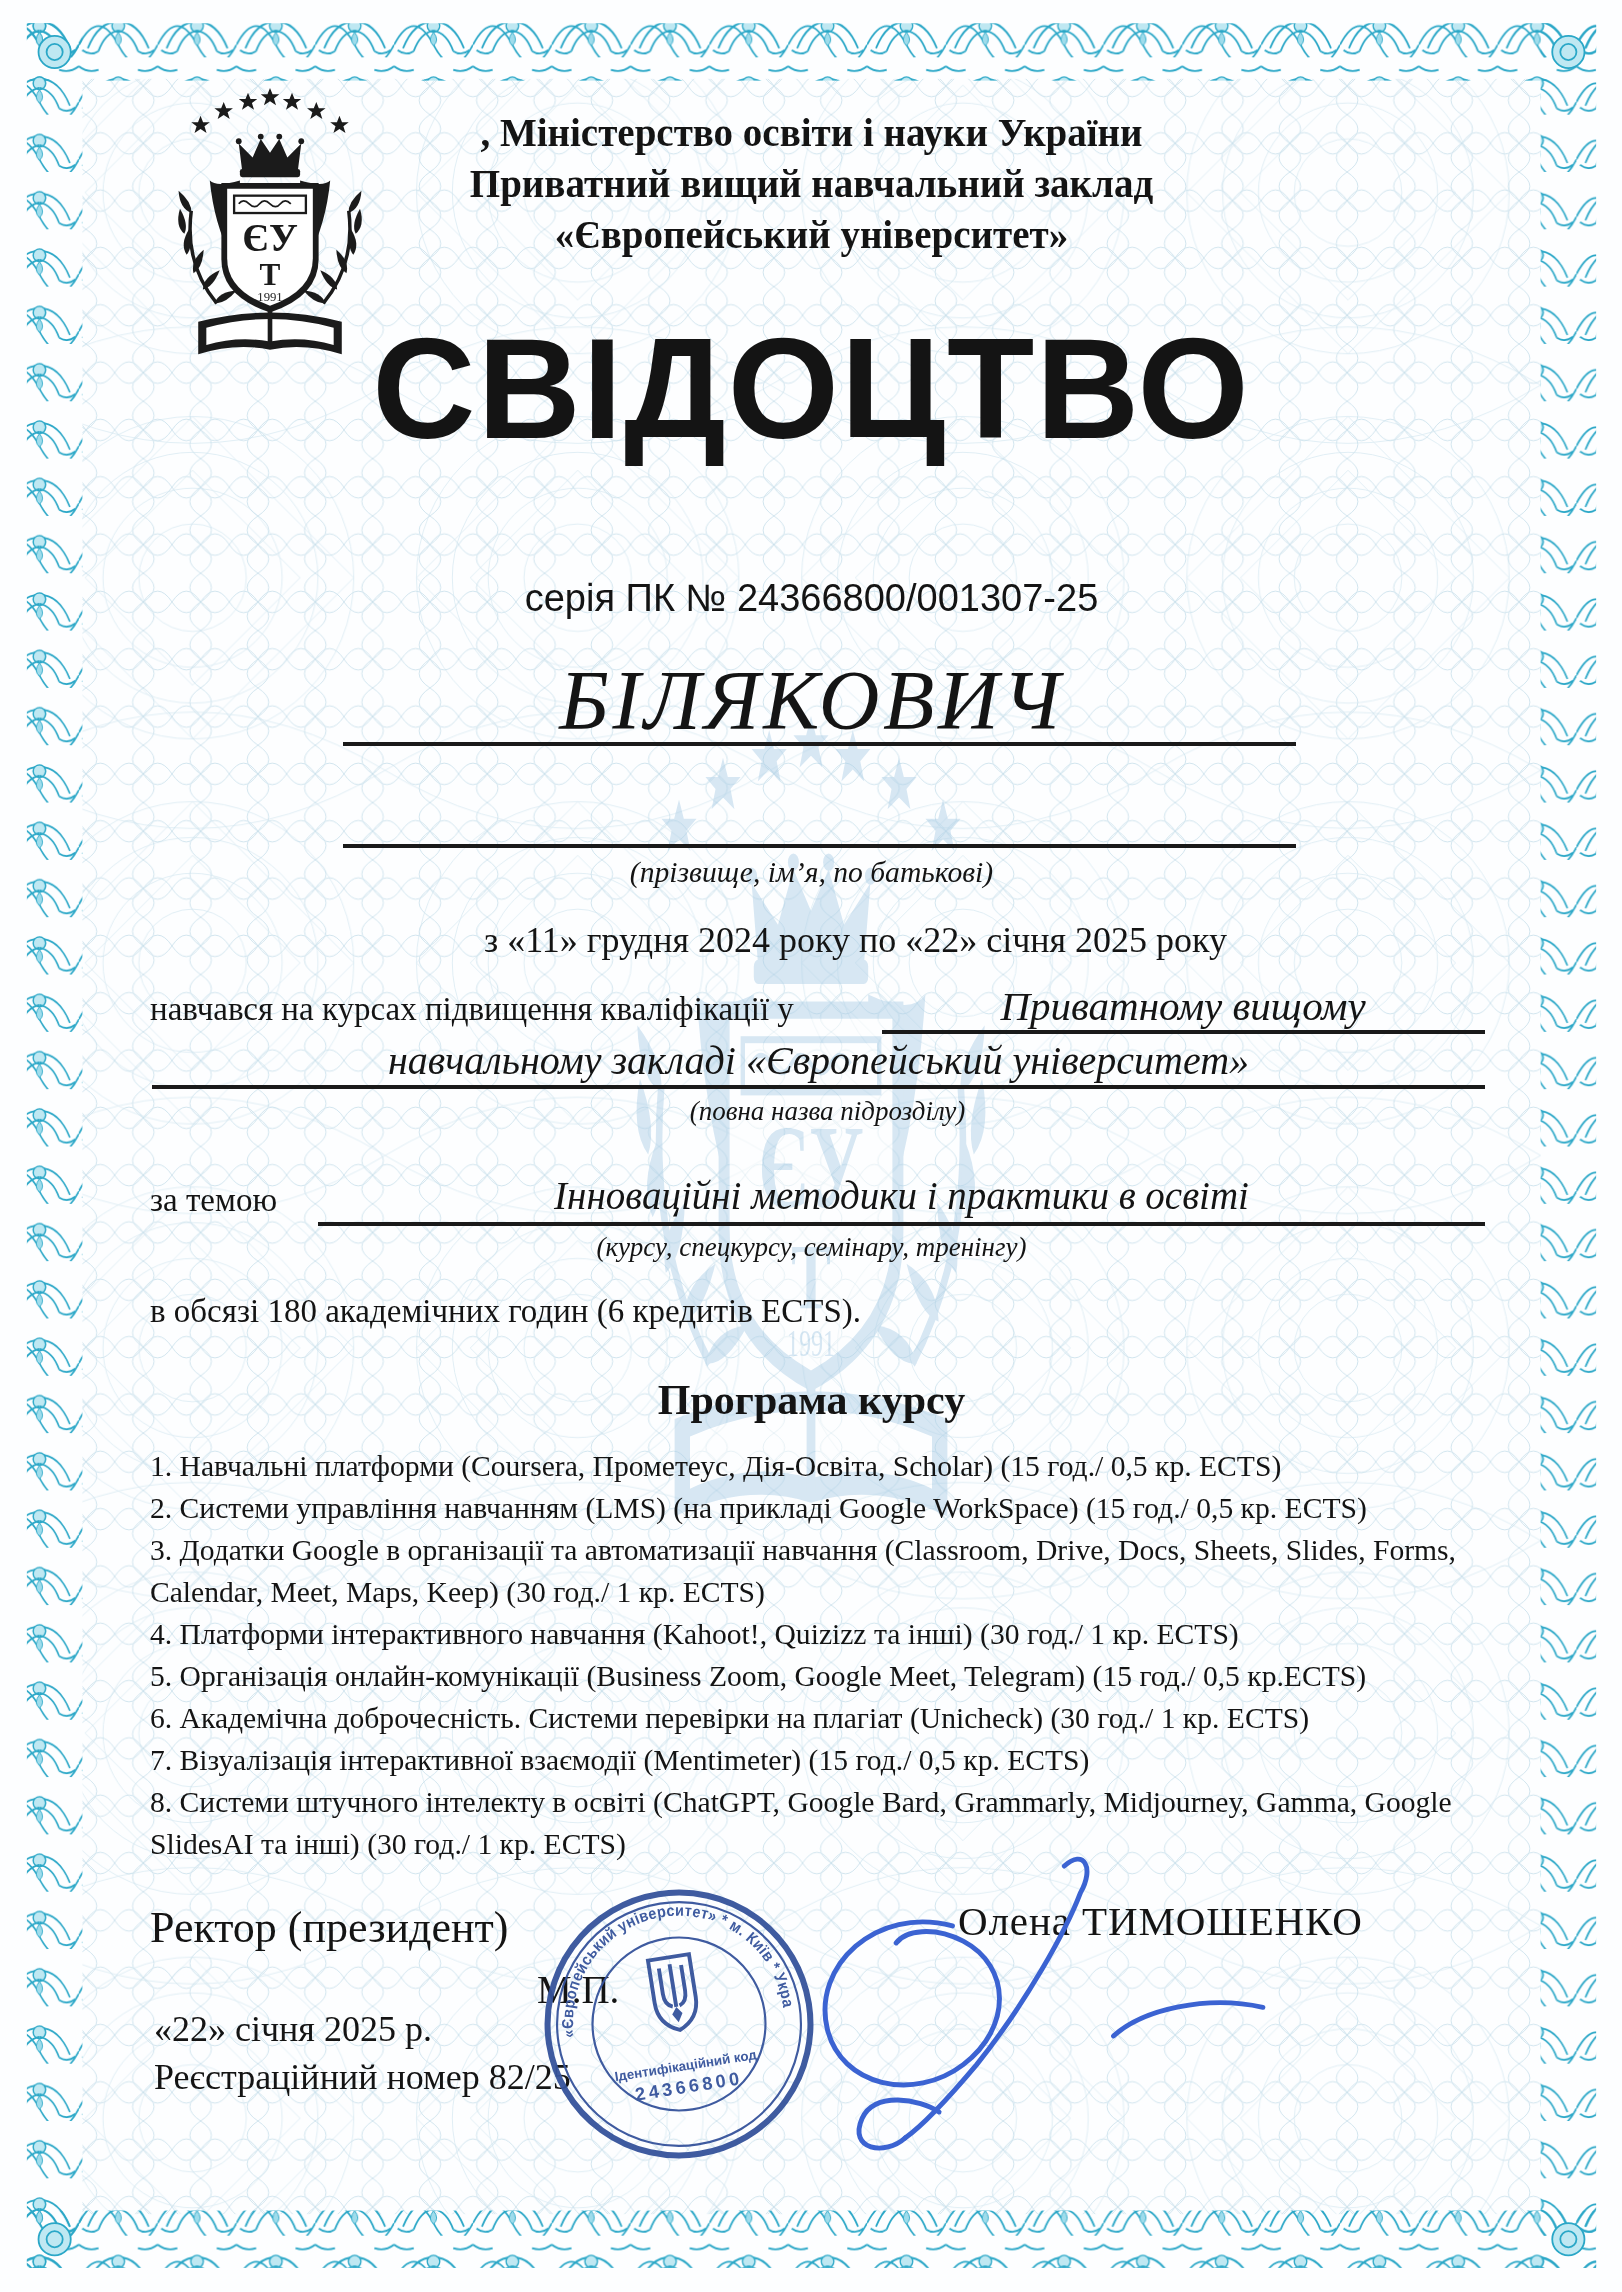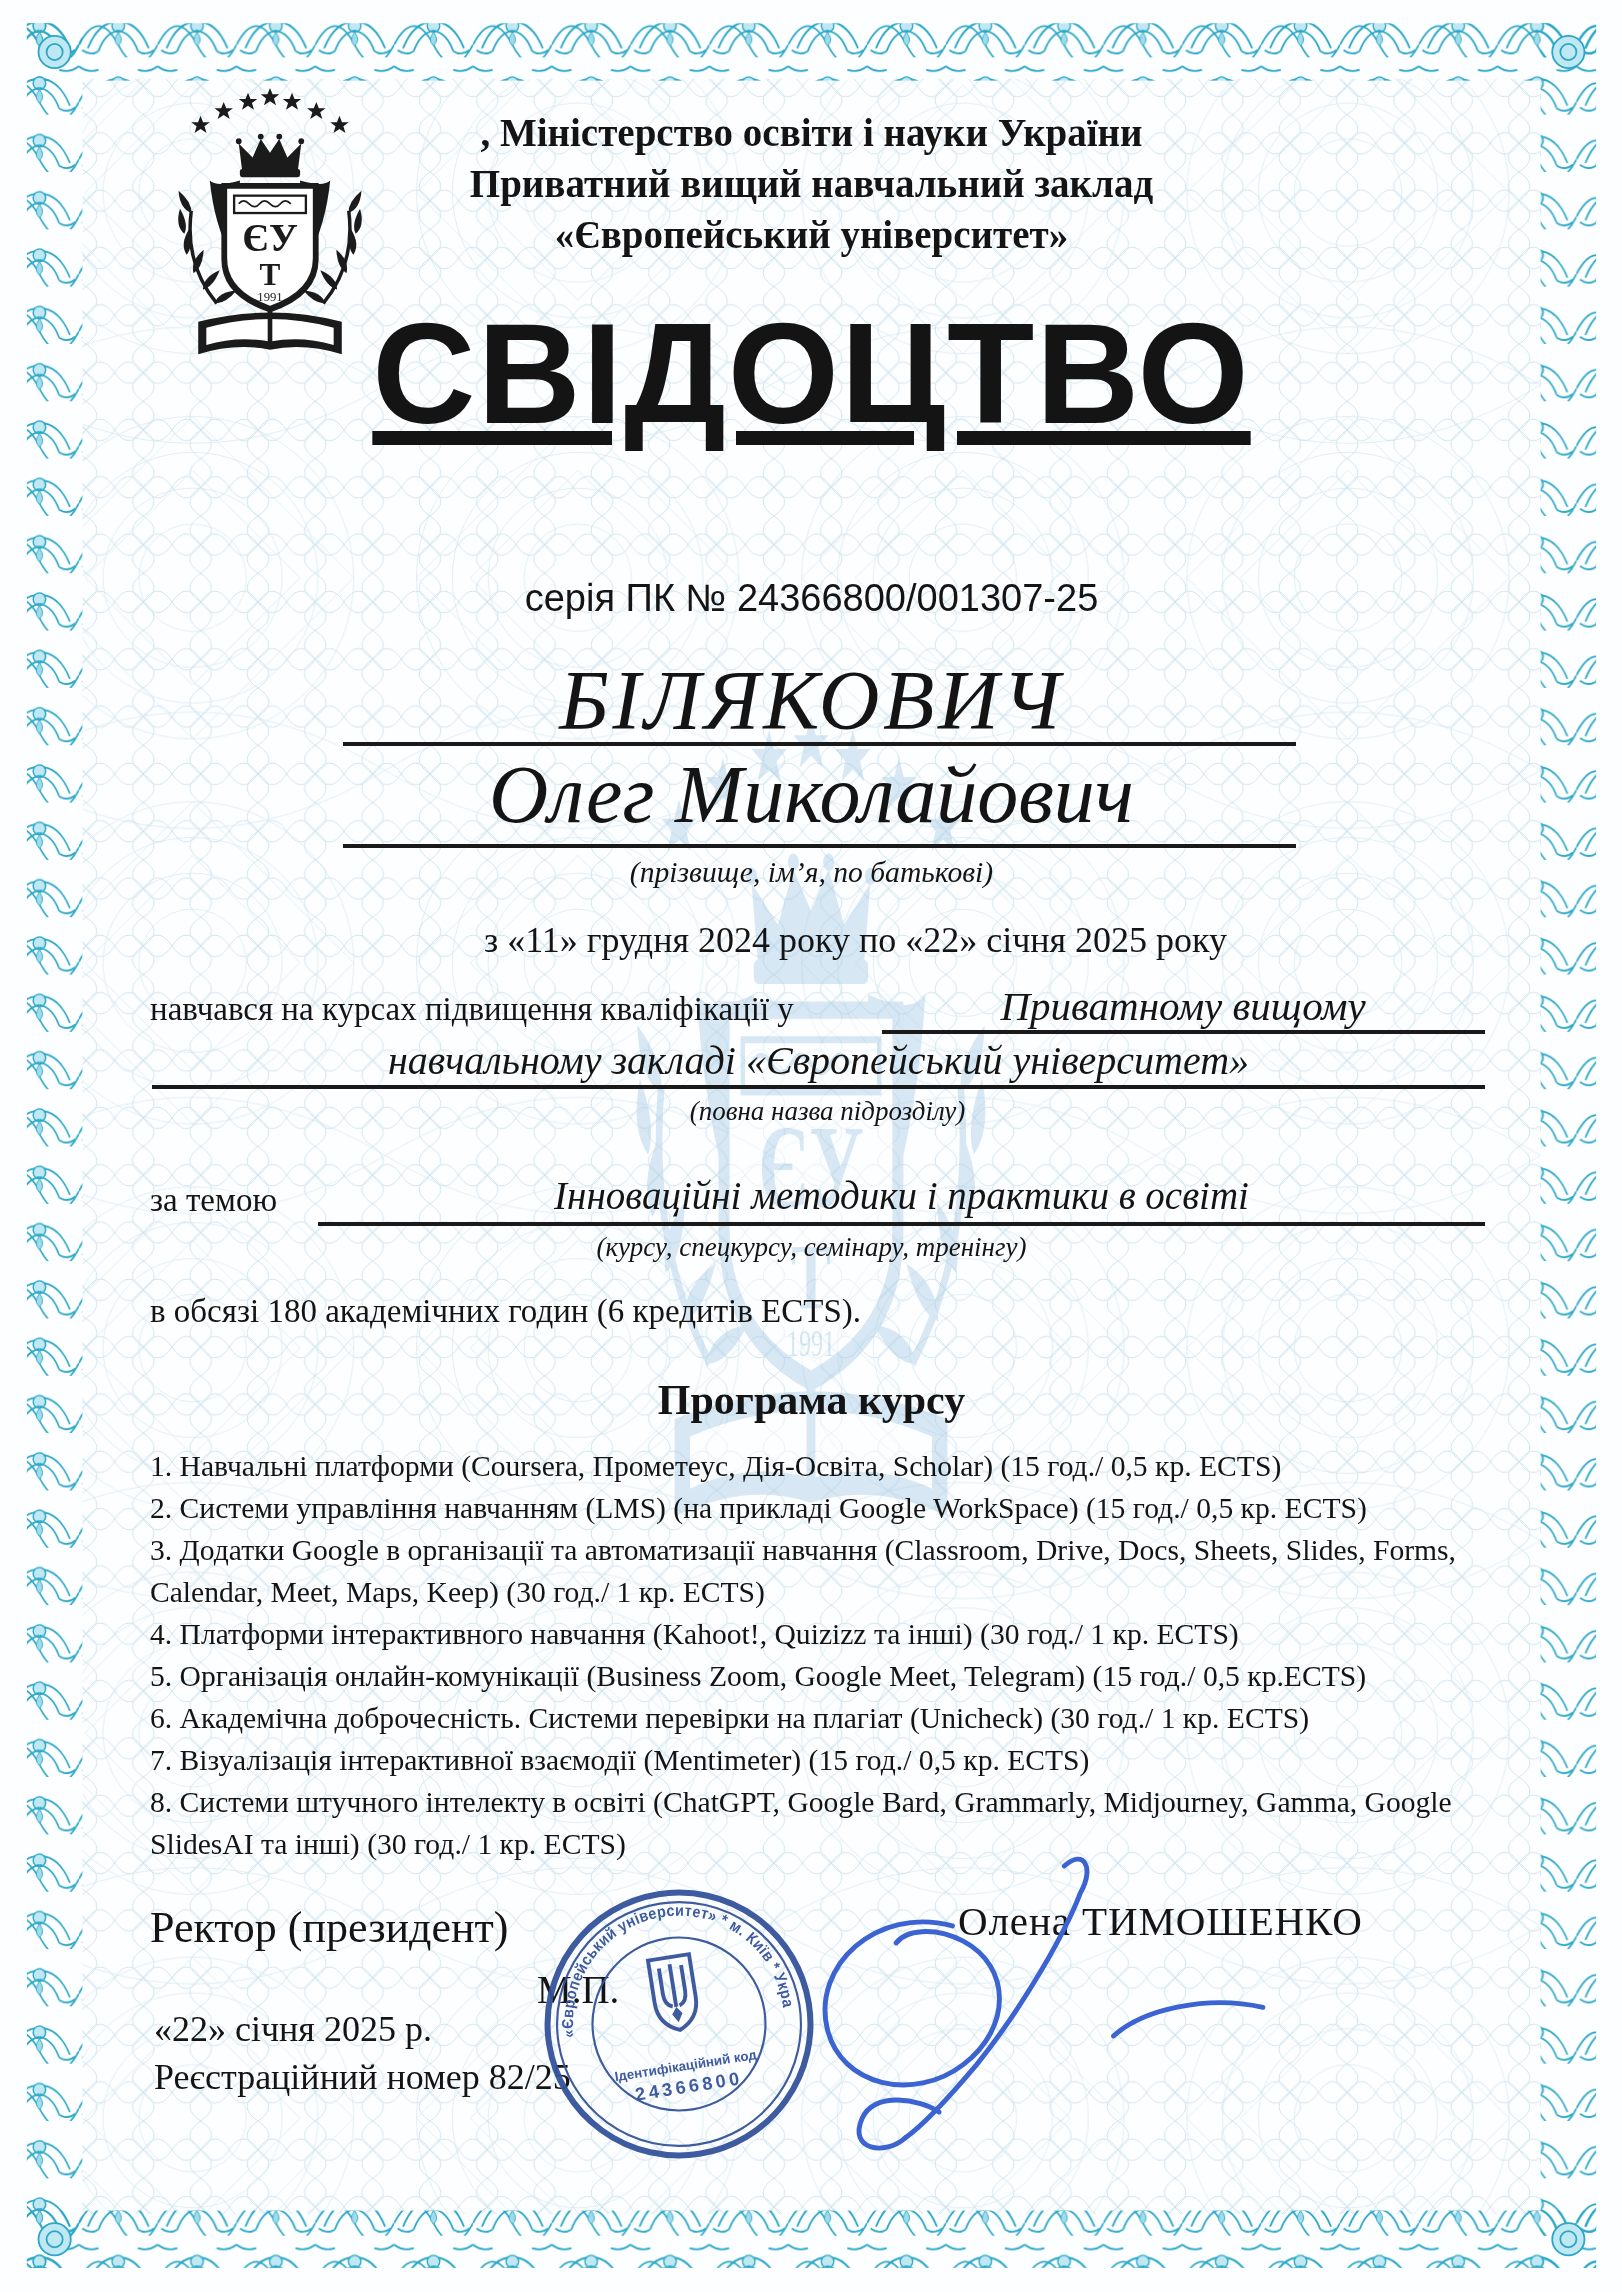--- a/index.html
+++ b/index.html
@@ -8,21 +8,21 @@
   .abs{position:absolute;}
   .center{position:absolute;left:0;width:1623px;text-align:center;}
   .serif{font-family:"Liberation Serif","DejaVu Serif",serif;}
   .sans{font-family:"Liberation Sans","DejaVu Sans",sans-serif;}
   .it{font-style:italic;}
   .b{font-weight:bold;}
   .uline{position:absolute;height:3.6px;background:#1a1a1a;}
   .bgsvg{position:absolute;left:0;top:0;}
   .header-block{position:absolute;left:0;top:107px;width:1623px;text-align:center;
                 font-weight:bold;font-size:39px;line-height:51px;}
-  .title{top:299px;font-size:143px;font-weight:bold;letter-spacing:1.8px;line-height:1.05;text-decoration:underline;}
+  .title{top:314px;font-size:143px;font-weight:bold;letter-spacing:1.8px;line-height:1.05;}
   .subtitle{top:485px;font-size:56px;font-weight:bold;}
   .series{top:577px;font-size:38px;}
   .surname{top:659px;font-size:84px;letter-spacing:3.6px;line-height:1;}
   .given{top:754px;font-size:82px;line-height:1;}
   .cap1{top:856px;font-size:29.6px;}
   .period{top:919px;font-size:36px;padding-left:44px;}
   .lbl{position:absolute;font-size:33px;}
   .capsm{font-size:27px;}
   .proglist{position:absolute;left:150px;top:1445px;width:1358px;font-size:29.6px;line-height:42px;}
   .emblem-top{position:absolute;left:142px;top:88px;width:256px;height:301px;color:#1b1b1b;}
@@ -169,21 +169,20 @@
     <div>, Міністерство освіти і науки України</div>
     <div>Приватний вищий навчальний заклад</div>
     <div>«Європейський університет»</div>
   </div>
 
   <div class="center sans title">СВІДОЦТВО</div>
   <div class="center sans series">серія ПК № 24366800/001307-25</div>
 
   <div class="center serif it surname">БІЛЯКОВИЧ</div>
   <div class="uline" style="left:343px;top:742px;width:953px;"></div>
-  <div class="center serif it given">Олег Миколайович</div>
   <div class="uline" style="left:343px;top:844px;width:953px;"></div>
   <div class="center serif it cap1">(прізвище, ім’я, по батькові)</div>
 
   <div class="center serif period">з «11» грудня 2024 року  по «22» січня 2025 року</div>
 
   <div class="lbl serif" style="left:150px;top:991px;">навчався на курсах підвищення кваліфікації у</div>
   <div class="abs serif it" style="left:882px;top:982px;width:602px;text-align:center;font-size:41px;">Приватному вищому</div>
   <div class="uline" style="left:882px;top:1030px;width:603px;"></div>
   <div class="abs serif it" style="left:152px;top:1037px;width:1333px;text-align:center;font-size:40px;">навчальному закладі «Європейський університет»</div>
   <div class="uline" style="left:152px;top:1085px;width:1333px;"></div>

